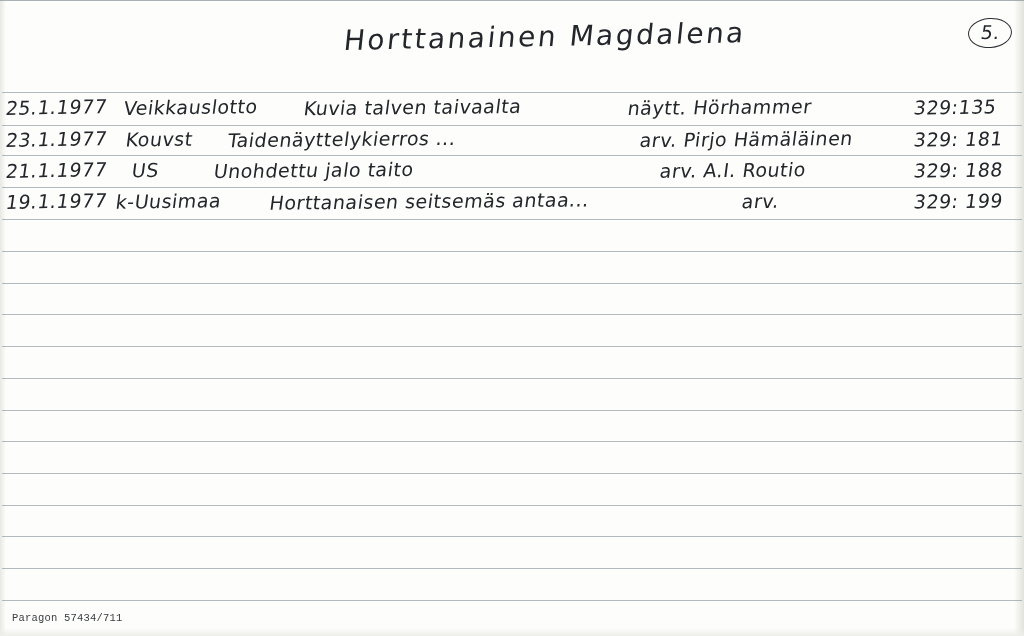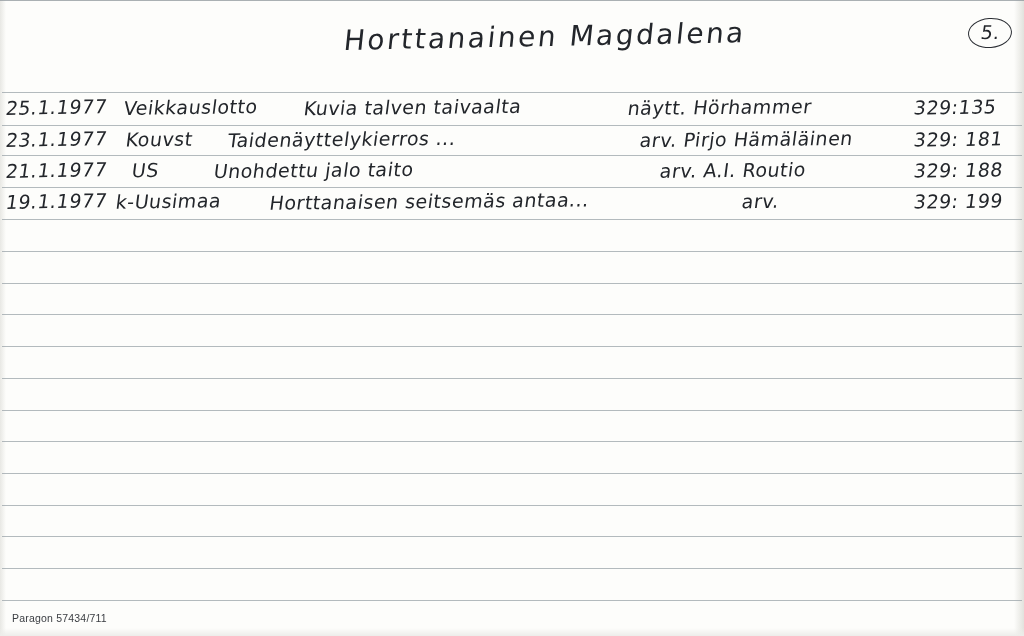--- a/index.html
+++ b/index.html
@@ -108,21 +108,21 @@
   .e-title  { font-size: 19px; transform: skewX(-8deg) rotate(-0.6deg); }
   .e-author { font-size: 19px; transform: skewX(-8deg) rotate(-0.6deg); }
   .e-ref    { font-size: 19px; transform: skewX(-8deg) rotate(-0.8deg); }
 
   .footer-note {
     position: absolute;
     left: 12px;
     bottom: 12px;
     font-size: 10.5px;
     color: #3a3d42;
-    font-family: Liberation Sans, sans-serif;
+    font-family: Liberation Mono, monospace;
     letter-spacing: 0.2px;
   }
 </style>
 </head>
 <body>
 
 <div class="card">
 
   <div class="paper-edge-left"></div>
   <div class="paper-edge-right"></div>

